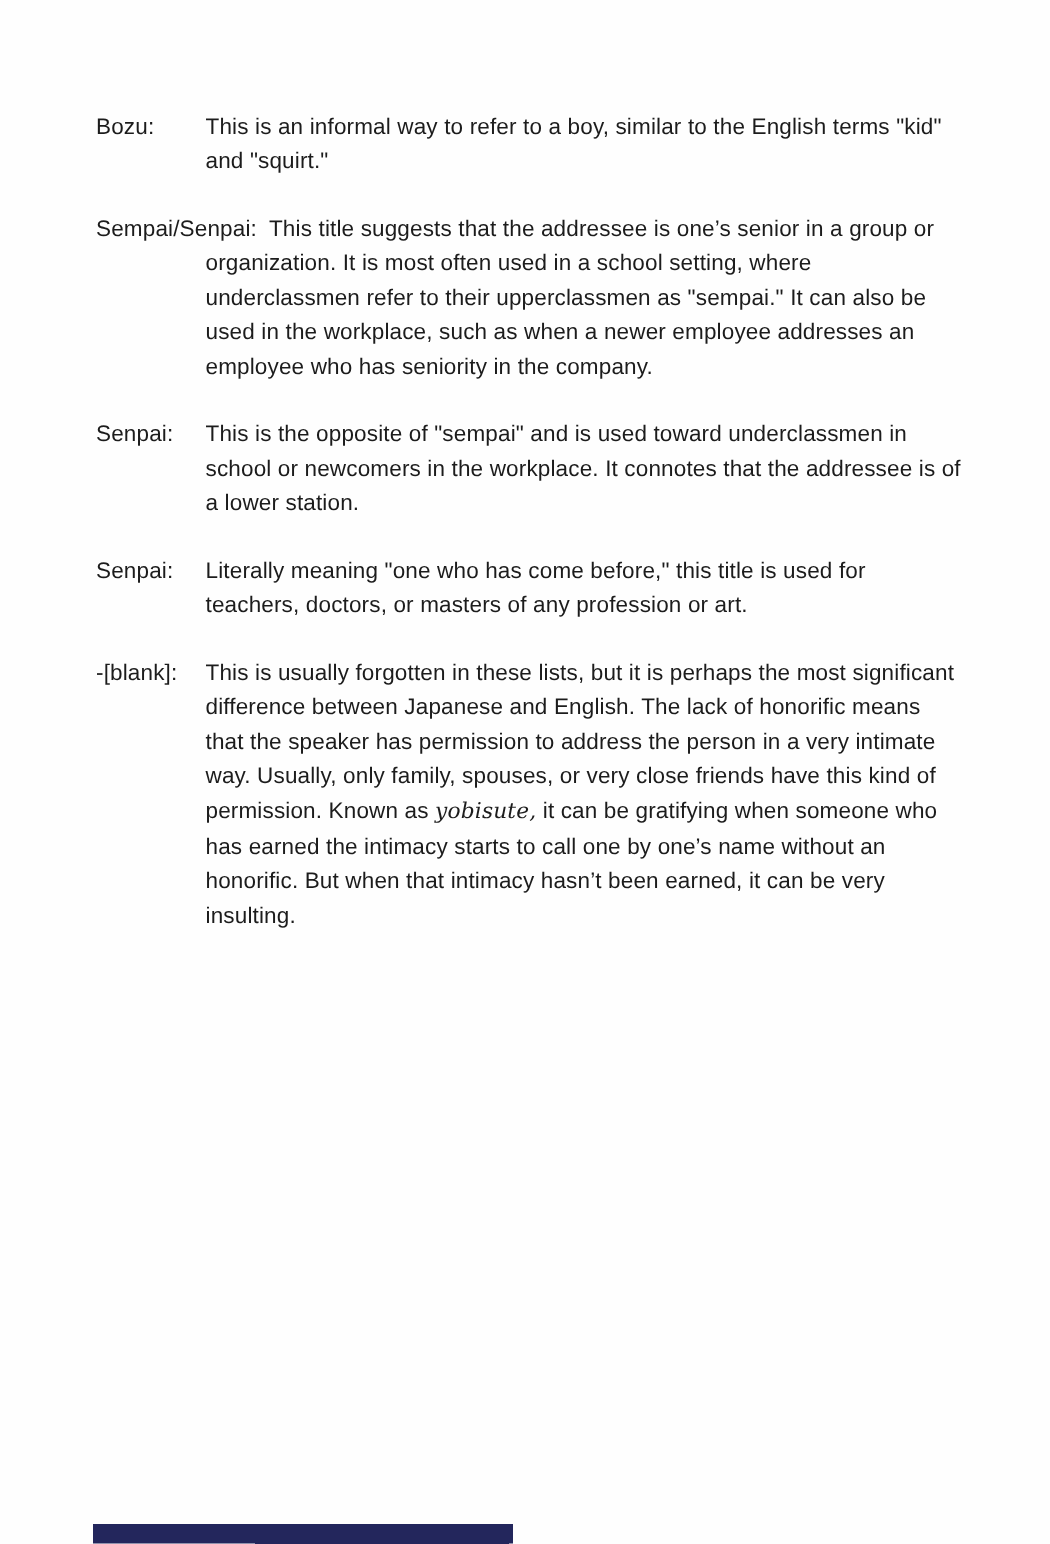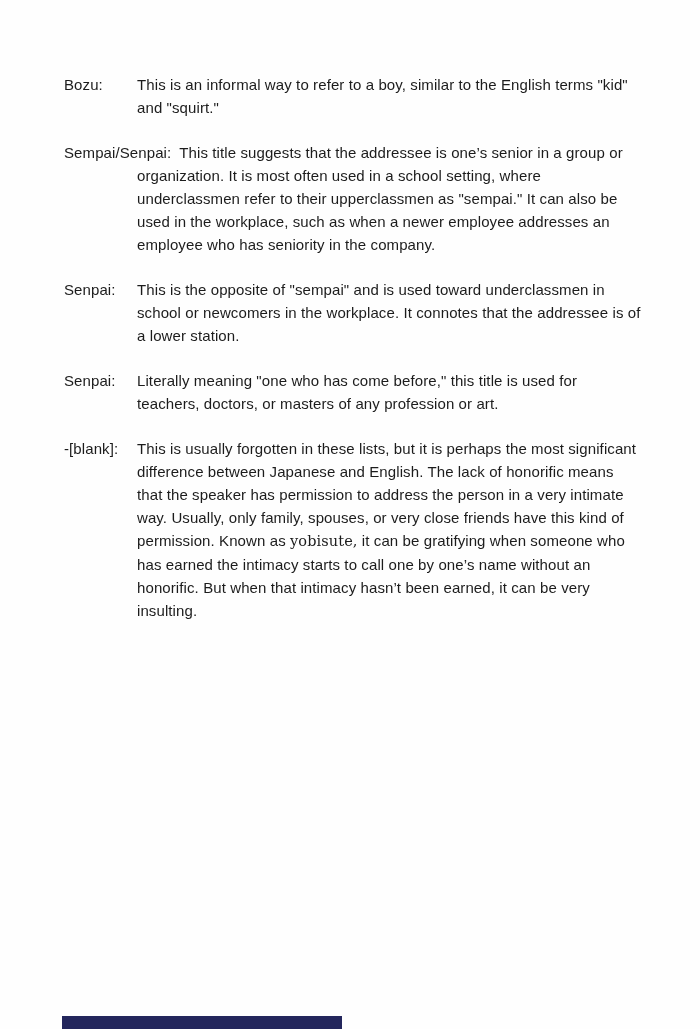--- a/index.html
+++ b/index.html
@@ -38,20 +38,21 @@
     box-sizing: border-box;
     min-width: 73px;
     margin-left: -73px;
     padding-right: 8px;
     vertical-align: top;
   }
   .def {
     display: inline;
   }
   .def-italic {
+    font-style: italic;
     font-family: "DejaVu Serif", serif;
     font-size: 14.5px;
     margin-top: 28px;
   }
   .bottom-bar {
     position: absolute;
     left: 62px;
     bottom: 0;
     width: 280px;
     height: 13px;

